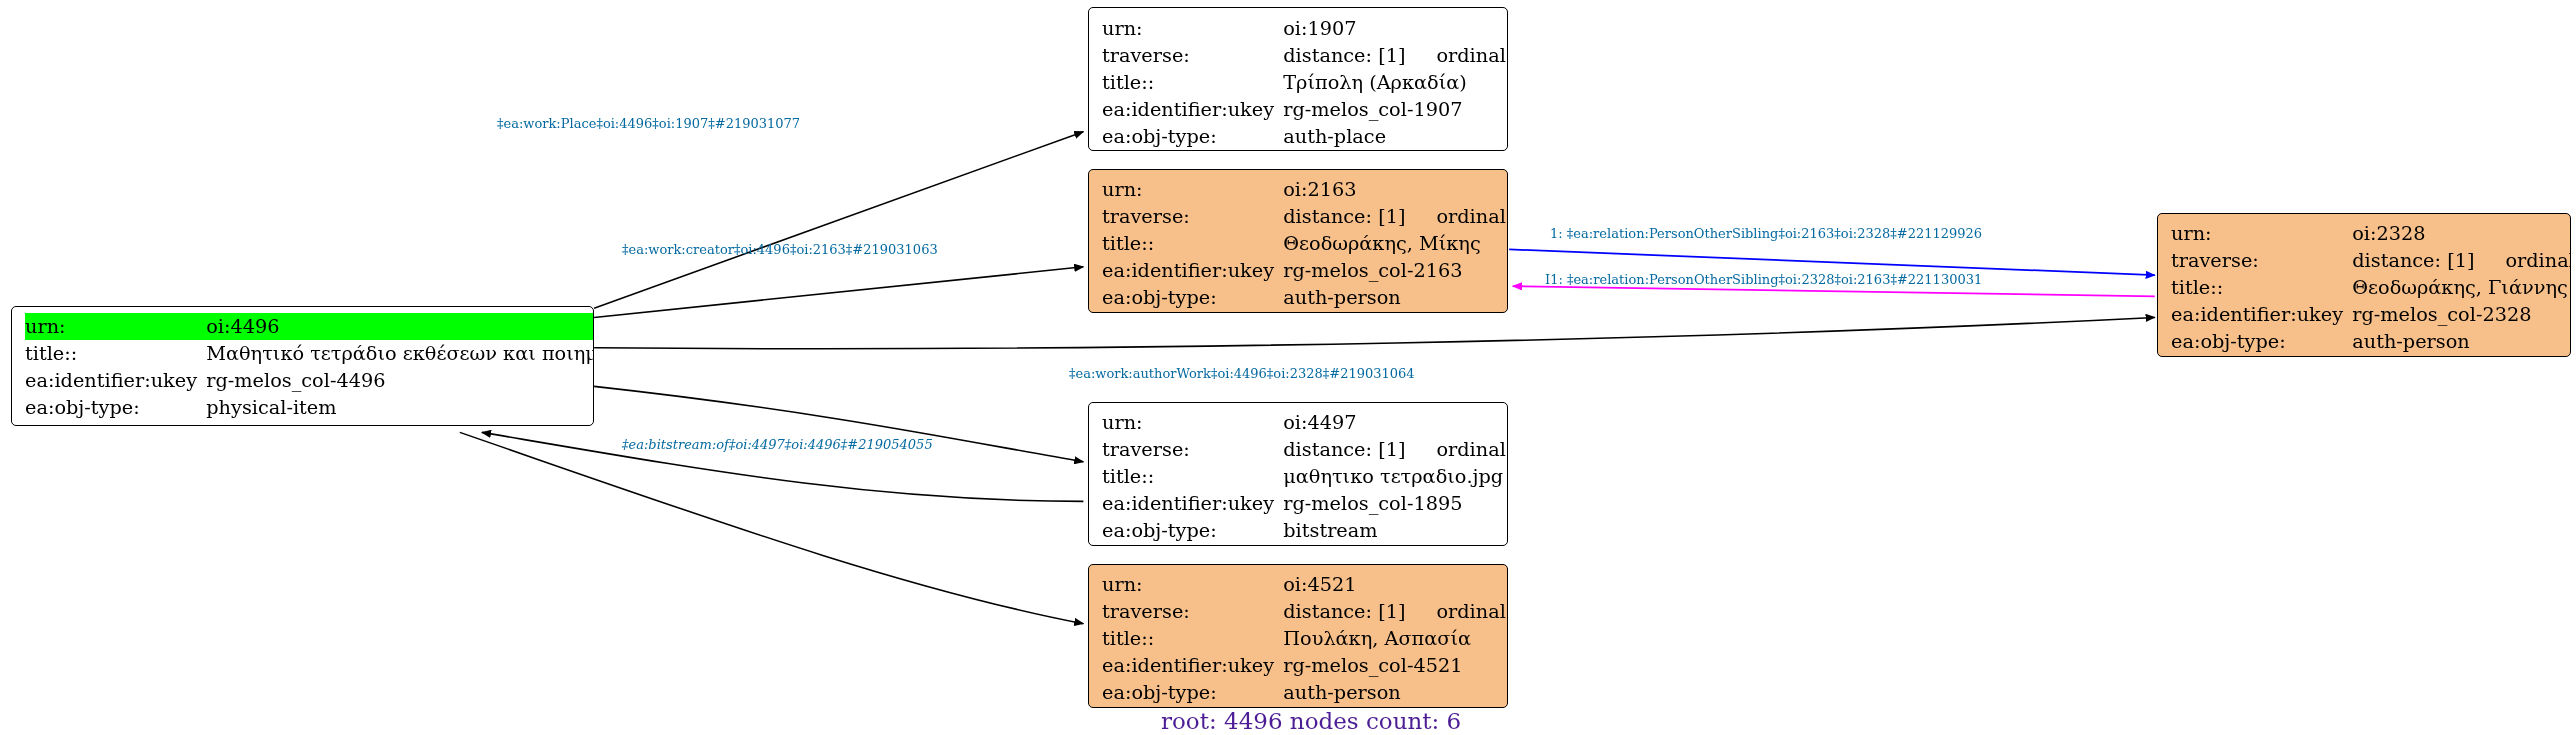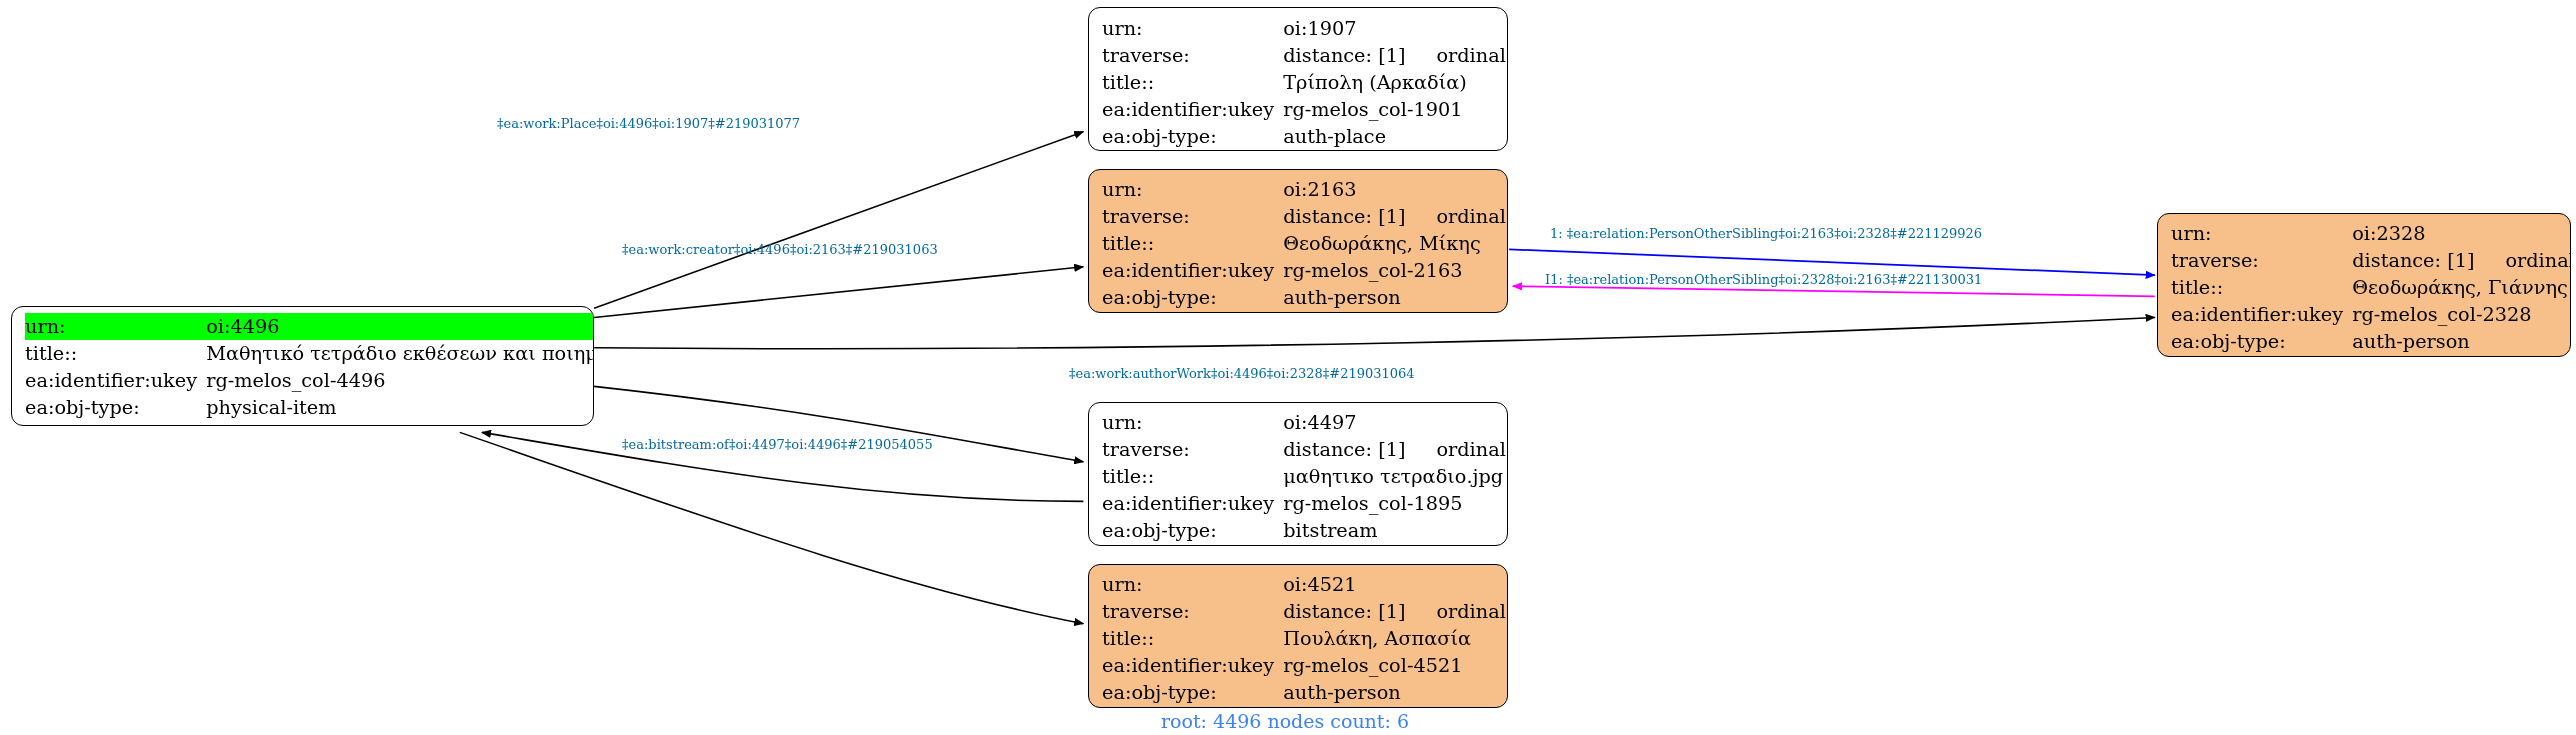--- a/index.html
+++ b/index.html
@@ -22,21 +22,21 @@
     left: 0;
     top: 0;
     width: 2576px;
     height: 736px;
     pointer-events: none;
   }
   .node {
     position: absolute;
     box-sizing: border-box;
     border: 1.5px solid #000000;
-    border-radius: 12px;
+    border-radius: 5px;
     background: #ffffff;
     padding: 6.4px 11px 6.4px 13px;
     overflow: hidden;
   }
   .node.fill-orange {
     background: #f7c08a;
   }
   .node table {
     border-collapse: collapse;
     border-spacing: 0;
@@ -66,23 +66,23 @@
   .edge-label {
     position: absolute;
     font-size: 13px;
     line-height: 22px;
     color: #0369a1;
     white-space: nowrap;
     background: transparent;
   }
   .footer-label {
     position: absolute;
-    font-size: 19px;
+    font-size: 23px;
     line-height: 22px;
-    color: #3b82f6;
+    color: #4c1d95;
     white-space: nowrap;
   }
 </style>
 </head>
 <body>
 
 <div id="canvas">
 
   <svg id="edge-layer" viewBox="0 0 2801 800" xmlns="http://www.w3.org/2000/svg">
     <defs>
@@ -147,21 +147,21 @@
       <tr>
         <td class="k">traverse:</td>
         <td class="v"><span>distance: [1]</span><span class="ord">ordinal: 2</span></td>
       </tr>
       <tr>
         <td class="k">title::</td>
         <td class="v">Τρίπολη (Αρκαδία)</td>
       </tr>
       <tr>
         <td class="k">ea:identifier:ukey</td>
-        <td class="v">rg-melos_col-1901</td>
+        <td class="v">rg-melos_col-1907</td>
       </tr>
       <tr>
         <td class="k">ea:obj-type:</td>
         <td class="v">auth-place</td>
       </tr>
     </tbody>
       </table>
   </div>
 
   <div class="node fill-orange" style="left:1088px; top:169px; width:420px; height:144px;">
@@ -276,19 +276,19 @@
 
   <div class="edge-label" style="left:622px; top:239px;">‡ea:work:creator‡oi:4496‡oi:2163‡#219031063</div>
 
   <div class="edge-label" style="left:1550px; top:223px;">1: ‡ea:relation:PersonOtherSibling‡oi:2163‡oi:2328‡#221129926</div>
 
   <div class="edge-label" style="left:1545px; top:269px;">I1: ‡ea:relation:PersonOtherSibling‡oi:2328‡oi:2163‡#221130031</div>
 
   <div class="edge-label" style="left:1069px; top:326px;margin-top:37px;">‡ea:work:authorWork‡oi:4496‡oi:2328‡#219031064</div>
 
 
-  <div class="edge-label" style="left:622px; top:434px;">‡ea:bitstream:of‡oi:4497‡oi:4496‡#219054055</div>
+  <div class="edge-label" style="left:622px; top:434px;font-style:italic;">‡ea:bitstream:of‡oi:4497‡oi:4496‡#219054055</div>
 
 
   <div class="footer-label" style="left:1161px; top:710px;">root: 4496 nodes count: 6</div>
 
 </div>
 
 
 </body></html>

